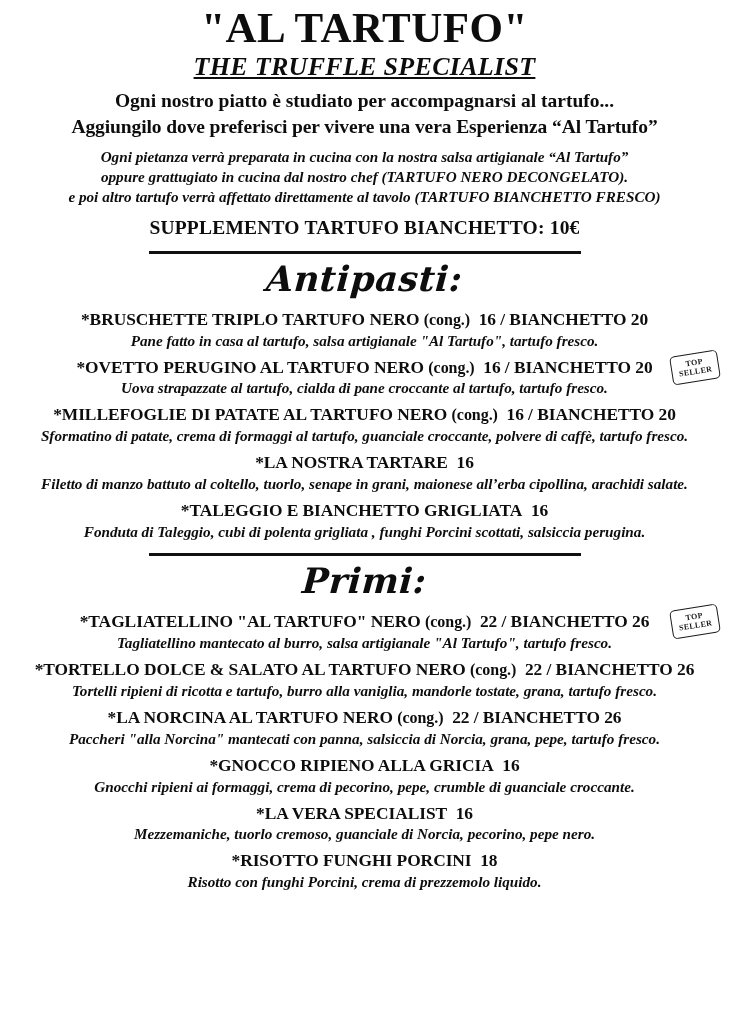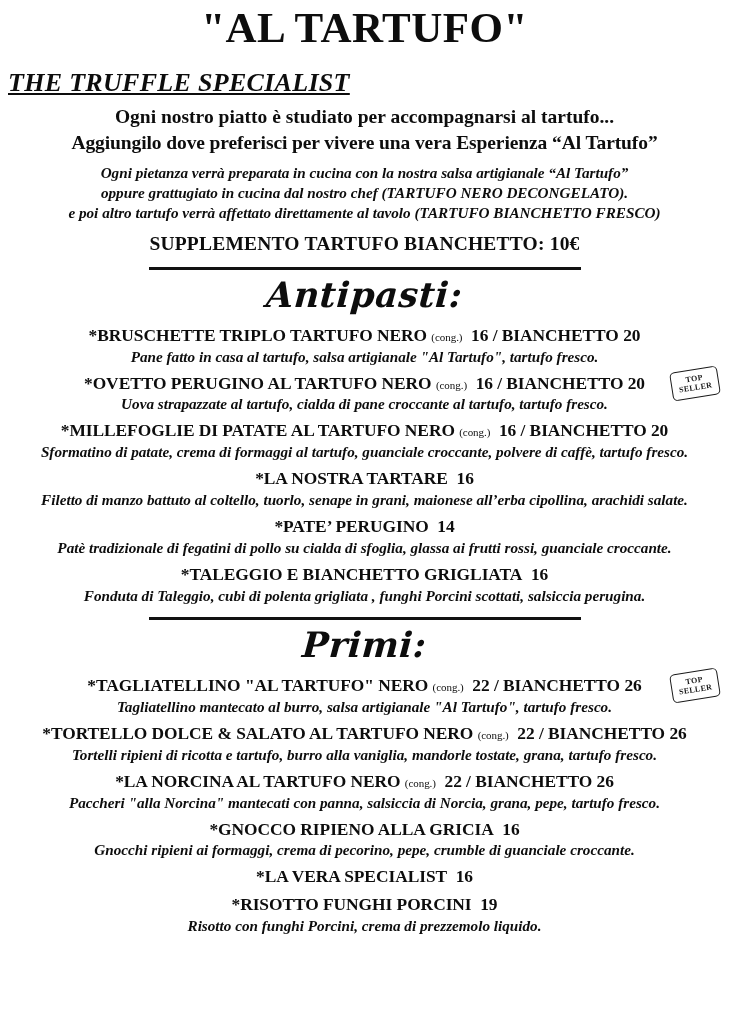--- a/index.html
+++ b/index.html
@@ -28,29 +28,29 @@
     text-align: center;
     font-family: "Liberation Serif", "DejaVu Serif", serif;
     font-size: 43px;
     font-weight: 700;
     letter-spacing: 0.5px;
     line-height: 1.04;
     margin: 6px 0 0 0;
     white-space: nowrap;
   }
   .restaurant-subtitle {
-    text-align: left;
+    text-align: center;
     font-size: 26px;
     font-weight: 700;
     font-style: italic;
     text-decoration: underline;
     text-underline-offset: 2px;
     letter-spacing: 0.3px;
     line-height: 1.1;
-    margin: 18px 0 0 0;
+    margin: 2px 0 0 0;
   }
   .intro-bold {
     text-align: center;
     font-size: 19.5px;
     font-weight: 700;
     line-height: 1.30;
     margin: 7px 0 0 0;
   }
   .intro-bold .line2 { letter-spacing: -0.1px; }
   .intro-italic {
@@ -100,22 +100,22 @@
   .menu-section > .menu-item:first-child { margin-top: 10px; }
 
   .item-title {
     font-size: 17.4px;
     font-weight: 700;
     letter-spacing: -0.05px;
     line-height: 1.2;
     white-space: nowrap;
   }
   .item-title .cong {
-    font-size: 11px;
-    font-weight: 400;
+    font-size: 16px;
+    font-weight: 700;
   }
   .item-desc {
     font-size: 15.2px;
     font-style: italic;
     font-weight: 600;
     line-height: 1.25;
     margin-top: 1px;
     white-space: nowrap;
   }
 
@@ -182,24 +182,20 @@
         </div>
         <div class="menu-item">
           <div class="item-title"><span>*MILLEFOGLIE DI PATATE AL TARTUFO NERO</span> <span class="cong">(cong.)</span>&nbsp; <span>16 / BIANCHETTO  20</span></div>
           <div class="item-desc">Sformatino di patate, crema di formaggi al tartufo, guanciale croccante, polvere di caffè, tartufo fresco.</div>
         </div>
         <div class="menu-item">
           <div class="item-title"><span>*LA NOSTRA TARTARE</span>&nbsp; <span>16</span></div>
           <div class="item-desc">Filetto di manzo battuto al coltello, tuorlo, senape in grani, maionese all’erba cipollina, arachidi salate.</div>
         </div>
         <div class="menu-item">
-          <div class="item-title"><span>*PATE’ PERUGINO</span>&nbsp; <span>14</span></div>
-          <div class="item-desc">Patè tradizionale di fegatini di pollo su cialda di sfoglia, glassa ai frutti rossi, guanciale croccante.</div>
-        </div>
-        <div class="menu-item">
           <div class="item-title"><span>*TALEGGIO E BIANCHETTO GRIGLIATA</span>&nbsp; <span>16</span></div>
           <div class="item-desc">Fonduta di Taleggio, cubi di polenta grigliata , funghi Porcini scottati, salsiccia perugina.</div>
         </div>
       </div>
       <div class="divider"></div>
       <div class="section-heading">Primi:</div>
       <div class="menu-section">
         <div class="menu-item">
           <div class="item-title"><span>*TAGLIATELLINO "AL TARTUFO" NERO</span> <span class="cong">(cong.)</span>&nbsp; <span>22 / BIANCHETTO  26</span></div>
           <div class="item-desc">Tagliatellino mantecato al burro, salsa artigianale "Al Tartufo", tartufo fresco.</div>
@@ -215,21 +211,22 @@
         <div class="menu-item">
           <div class="item-title"><span>*LA NORCINA AL TARTUFO NERO</span> <span class="cong">(cong.)</span>&nbsp; <span>22 / BIANCHETTO  26</span></div>
           <div class="item-desc">Paccheri "alla Norcina" mantecati con panna, salsiccia di Norcia, grana, pepe, tartufo fresco.</div>
         </div>
         <div class="menu-item">
           <div class="item-title"><span>*GNOCCO RIPIENO ALLA GRICIA</span>&nbsp; <span>16</span></div>
           <div class="item-desc">Gnocchi ripieni ai formaggi, crema di pecorino, pepe, crumble di guanciale croccante.</div>
         </div>
         <div class="menu-item">
           <div class="item-title"><span>*LA VERA SPECIALIST</span>&nbsp; <span>16</span></div>
-        </div>
-        <div class="menu-item">
-          <div class="item-title"><span>*RISOTTO FUNGHI PORCINI</span>&nbsp; <span>19</span></div>
+          <div class="item-desc">Mezzemaniche, tuorlo cremoso, guanciale di Norcia, pecorino, pepe nero.</div>
+        </div>
+        <div class="menu-item">
+          <div class="item-title"><span>*RISOTTO FUNGHI PORCINI</span>&nbsp; <span>18</span></div>
           <div class="item-desc">Risotto con funghi Porcini, crema di prezzemolo liquido.</div>
         </div>
       </div>
     </div>
 
 </div>
 
 </body></html>

